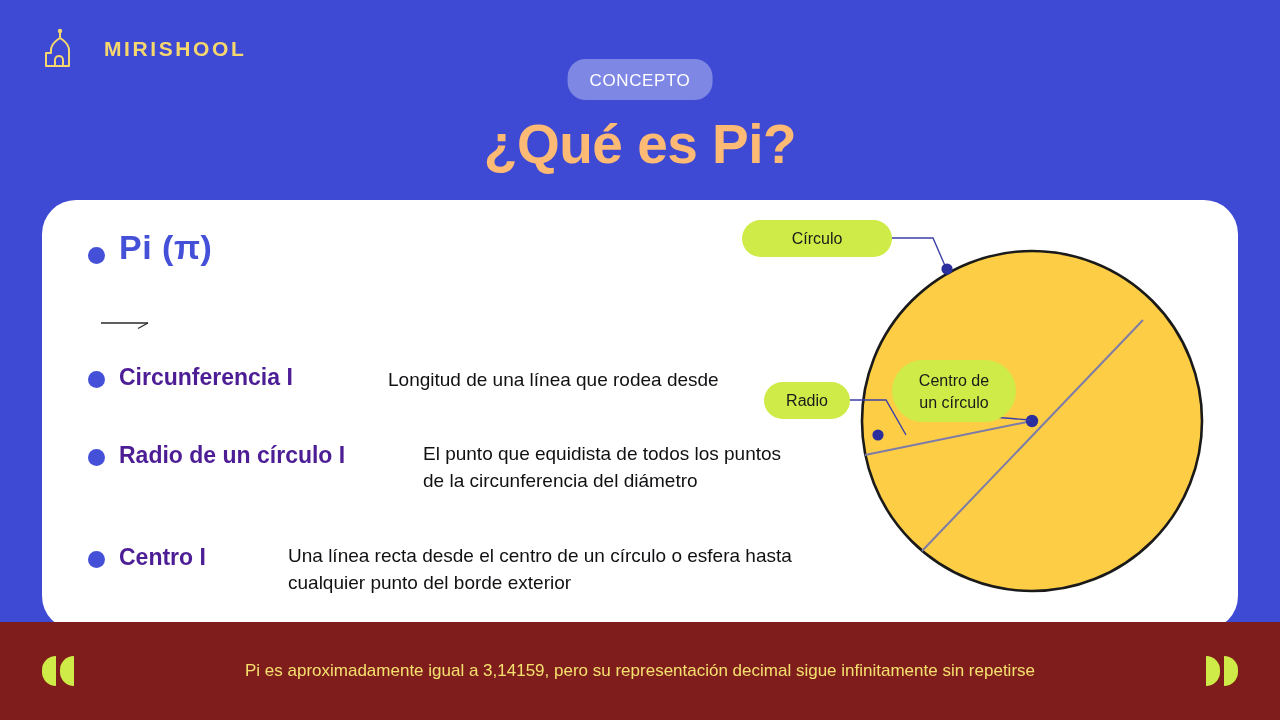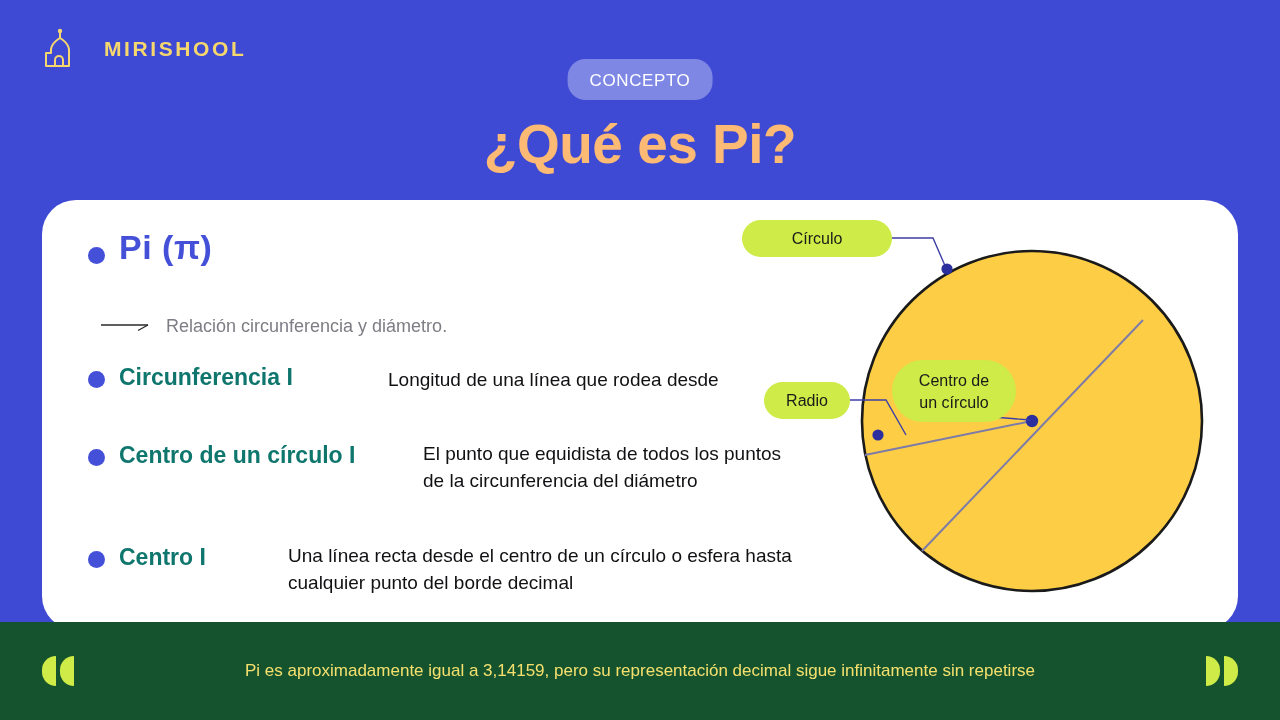--- a/index.html
+++ b/index.html
@@ -62,21 +62,21 @@
   }
 
   .sub-row { position:absolute; left:12px; top:88px; display:flex; align-items:center; gap:14px; }
   .arrow-ico { display:block; }
   .sub-text { color:#7D7D85; font-size:18px; }
 
   .term-row { position:absolute; left:0; }
   .term-row .dot { left:0; top:7px; }
   .term {
     position:absolute; left:31px; top:0;
-    color:#0f766e; font-size:23px; font-weight:bold;
+    color:#4c1d95; font-size:23px; font-weight:bold;
     white-space:nowrap;
   }
   .desc {
     position:absolute; color:#111114; font-size:19px; line-height:27px;
   }
 
   #row-circ   { top:136px; }
   #row-circ .desc   { left:300px; top:2px; width:420px; }
   #row-centro { top:214px; }
   #row-centro .desc { left:335px; top:-2px; width:380px; }
@@ -88,21 +88,21 @@
   #diagram svg { position:absolute; left:0; top:0; }
 
   .pill-txt {
     font-family:"Liberation Sans","DejaVu Sans",sans-serif;
     font-size:16px; fill:#1A1A1A;
   }
 
   
   #footer {
     position:absolute; left:0; bottom:0; width:1280px; height:98px;
-    background:#14532d;
+    background:#7f1d1d;
   }
   #footer-text {
     position:absolute; left:0; right:0; top:50%; transform:translateY(-50%);
     text-align:center; color:#F5E06E; font-size:17px;
   }
   .navbtn { position:absolute; top:50%; transform:translateY(-50%); display:flex; gap:4px; }
   #nav-prev { left:42px; }
   #nav-next { right:42px; }
   .half { width:14px; height:30px; background:#CEEB47; }
   #nav-prev .half { border-radius:14px 0 0 14px; }
@@ -137,39 +137,38 @@
         <span class="pi-title">Pi (π)</span>
       </div>
 
       <div class="sub-row">
         <span class="arrow-ico">
           <svg width="52" height="14" viewBox="0 0 52 14">
             <path d="M1 7 H48" stroke="#2A2A2A" stroke-width="1.3" fill="none"></path>
             <path d="M48 7 L38 12.5" stroke="#2A2A2A" stroke-width="1.3" fill="none"></path>
           </svg>
         </span>
-        <span class="sub-text">Relación circunferencia y diámetro.</span>
       </div>
 
       <div class="row term-row" id="row-circ">
         <span class="dot"></span>
         <span class="term">Circunferencia I</span>
         <span class="desc">Longitud de una línea que rodea desde</span>
       </div>
 
       <div class="row term-row" id="row-centro">
         <span class="dot"></span>
-        <span class="term">Centro de un círculo I</span>
+        <span class="term">Radio de un círculo I</span>
         <span class="desc">El punto que equidista de todos los puntos de la circunferencia del diámetro</span>
       </div>
 
       <div class="row term-row" id="row-radio">
         <span class="dot"></span>
         <span class="term">Centro I</span>
-        <span class="desc">Una línea recta desde el centro de un círculo o esfera hasta cualquier punto del borde decimal</span>
+        <span class="desc">Una línea recta desde el centro de un círculo o esfera hasta cualquier punto del borde exterior</span>
       </div>
     </div>
 
     <div id="diagram">
       <svg width="510" height="430" viewBox="0 0 510 430">
 
         <circle cx="304" cy="221" r="170" fill="#FDCE45" stroke="#1A1A1A" stroke-width="2.6"></circle>
 
         <line x1="194" y1="351" x2="415" y2="120" stroke="#7D7BA8" stroke-width="2"></line>
 

